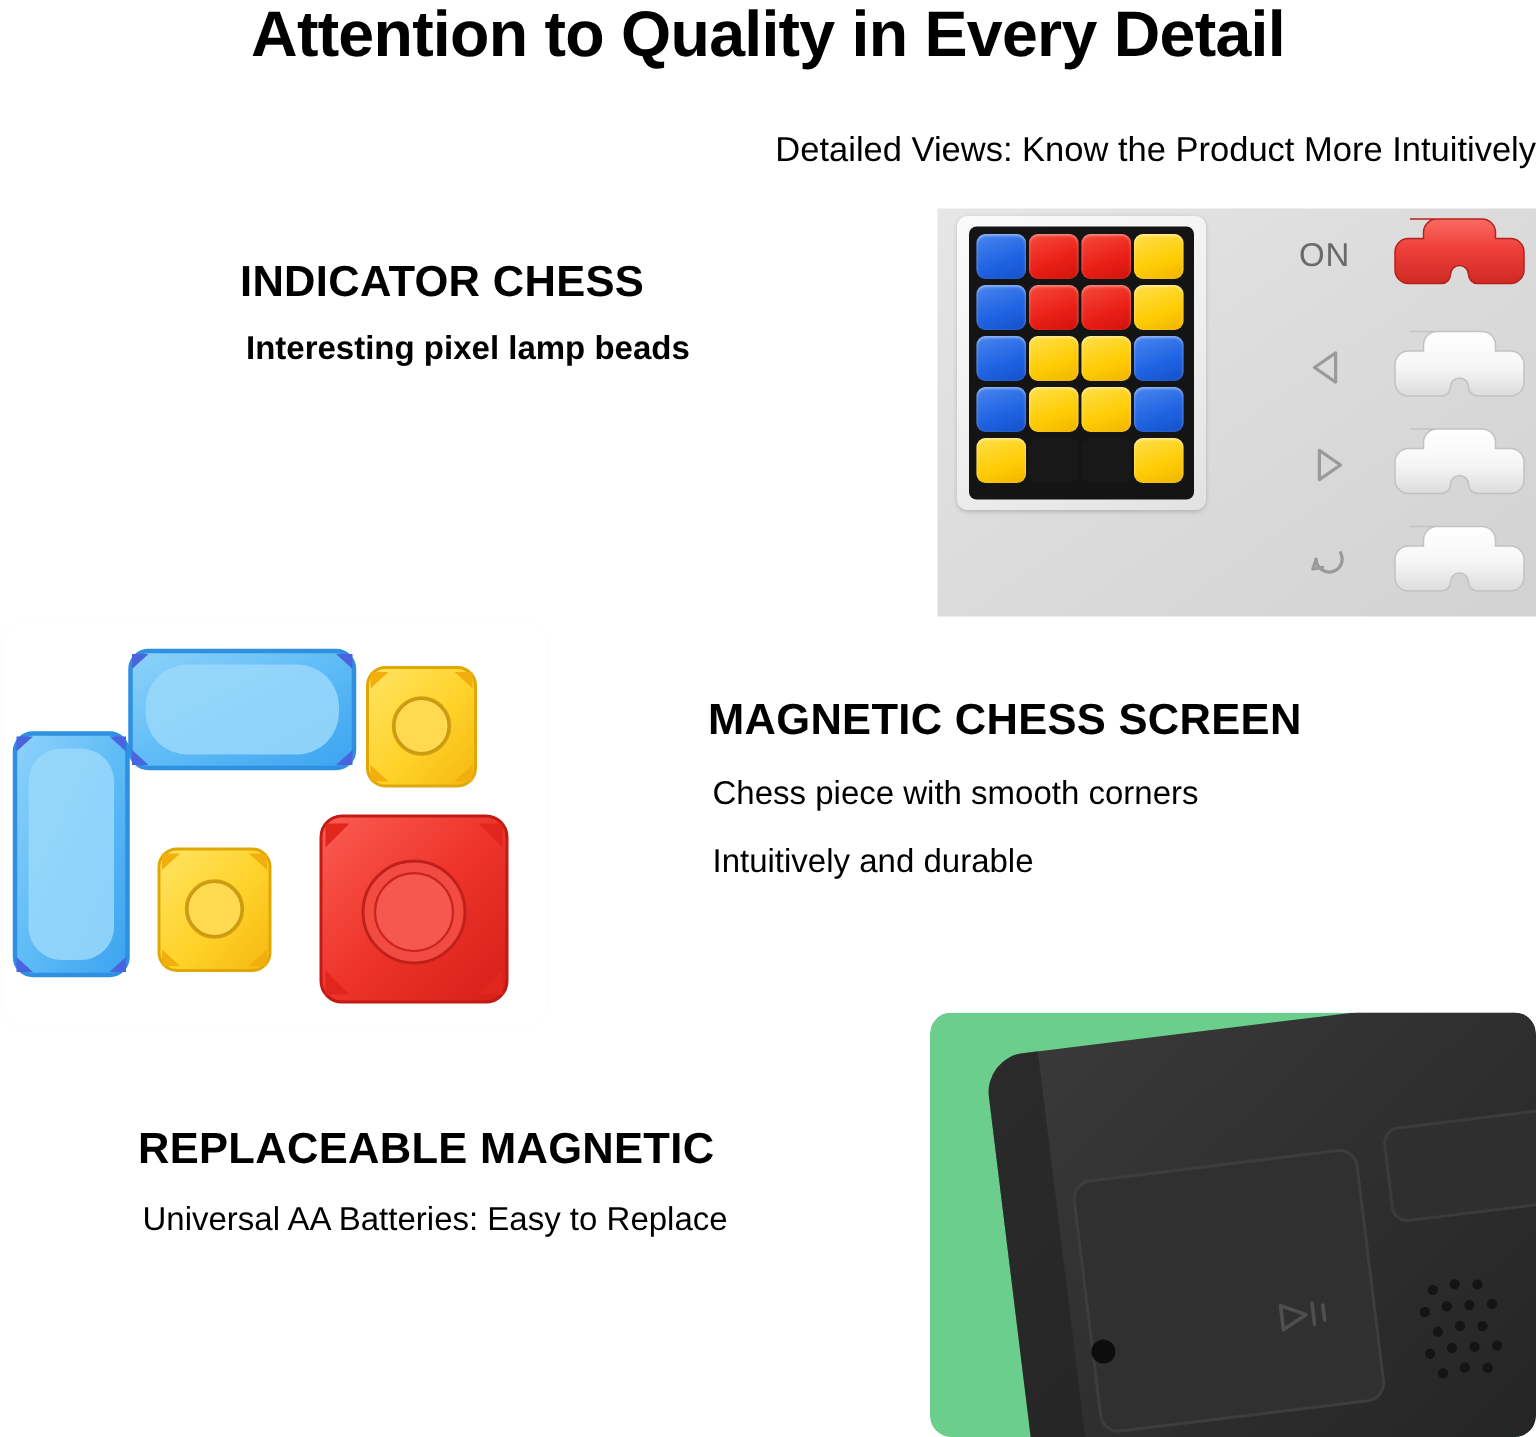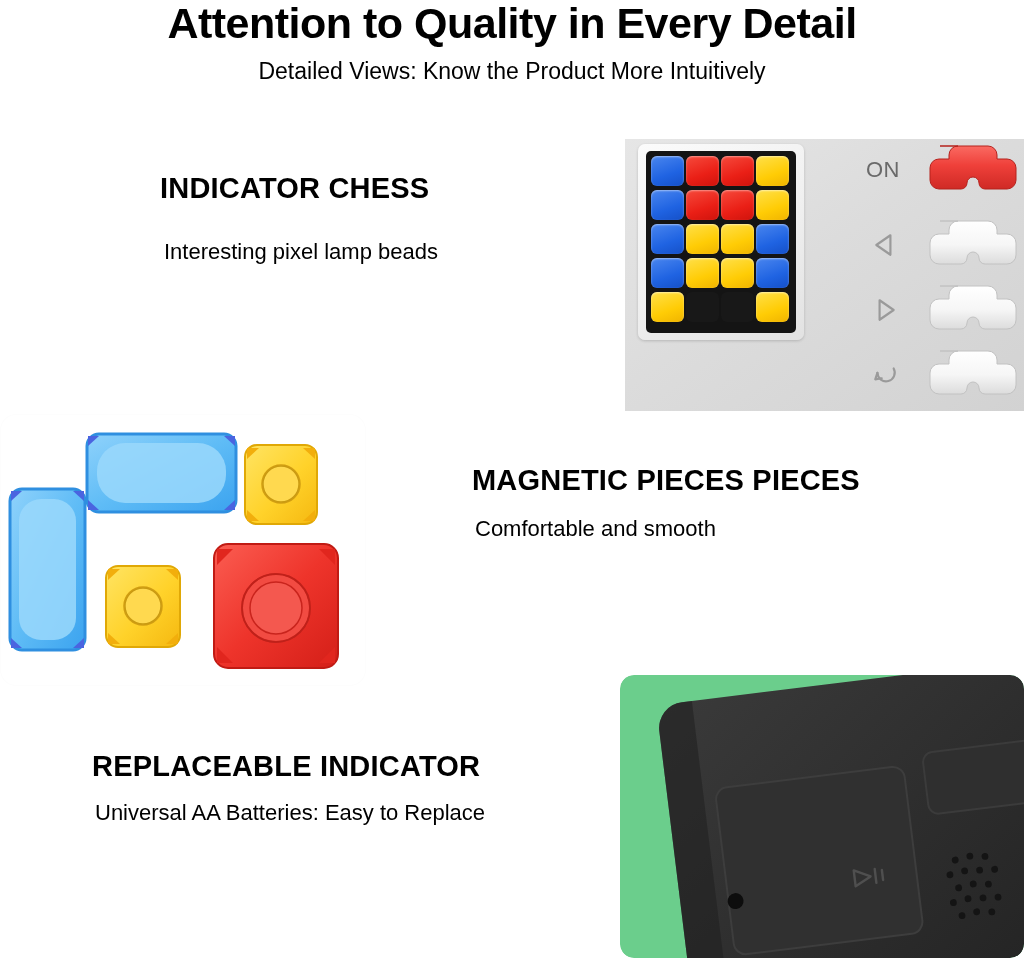--- a/index.html
+++ b/index.html
@@ -14,31 +14,31 @@
   .page{position:relative;width:876px;height:958px;}
 
   
   .hdr-title{
     position:absolute;left:0;top:-2px;width:1024px;
     text-align:center;
     font-size:43px;font-weight:bold;letter-spacing:-0.5px;
     line-height:50px;
   }
   .hdr-sub{
-    position:absolute;left:0;top:56px;width:1024px;
-    text-align:center;
+    position:absolute;left:0;top:84px;width:1024px;
+    text-align:right;
     font-size:23px;font-weight:normal;line-height:30px;
   }
 
   
   .blk-title{font-size:29px;font-weight:bold;line-height:36px;letter-spacing:0.2px;}
   .blk-body{font-size:22px;font-weight:normal;line-height:28px;}
 
   .sec1-text{position:absolute;left:160px;top:170px;width:430px;}
-  .sec1-text .blk-body{margin-top:32px;margin-left:4px;}
+  .sec1-text .blk-body{margin-top:12px;margin-left:4px;font-weight:bold;}
 
   .sec2-text{position:absolute;left:472px;top:462px;width:520px;}
   .sec2-text .blk-body{margin-top:17px;margin-left:3px;}
 
   .sec3-text{position:absolute;left:92px;top:748px;width:560px;}
   .sec3-text .blk-body{margin-top:15px;margin-left:3px;}
 
   
   .panel-indicator{
     position:absolute;left:625px;top:139px;width:399px;height:272px;
@@ -312,26 +312,27 @@
         <path d="M30 66 a34 34 0 0 1 34 -34 a34 34 0 0 1 34 34 a34 34 0 0 1 -34 34 a34 34 0 0 1 -34 -34 z" fill="none" stroke="#bf211a" stroke-width="1.5"></path>
         <path d="M5 23 L5 7 L21 7 Z" fill="#e1261e"></path>
         <path d="M123 23 L123 7 L107 7 Z" fill="#e1261e"></path>
         <path d="M5 105 L5 121 L21 121 Z" fill="#e1261e"></path>
         <path d="M123 105 L123 121 L107 121 Z" fill="#e1261e"></path>
       </svg>
     </div>
   </div>
 
   <div class="sec2-text">
-    <div class="blk-title">MAGNETIC PIECES PIECES</div>
-    <div class="blk-body">Comfortable and smooth</div>
+    <div class="blk-title">MAGNETIC CHESS SCREEN</div>
+    <div class="blk-body">Chess piece with smooth corners</div>
+    <div class="blk-body">Intuitively and durable</div>
   </div>
 
   <div class="sec3-text">
-    <div class="blk-title">REPLACEABLE INDICATOR</div>
+    <div class="blk-title">REPLACEABLE MAGNETIC</div>
     <div class="blk-body">Universal AA Batteries: Easy to Replace</div>
   </div>
 
   <div class="panel-battery">
     <svg viewBox="0 0 404 283">
       <defs>
         <linearGradient id="devG" x1="0" y1="0" x2="1" y2="1">
           <stop offset="0%" stop-color="#3a3a3a"></stop>
           <stop offset="55%" stop-color="#2d2d2d"></stop>
           <stop offset="100%" stop-color="#232323"></stop>

